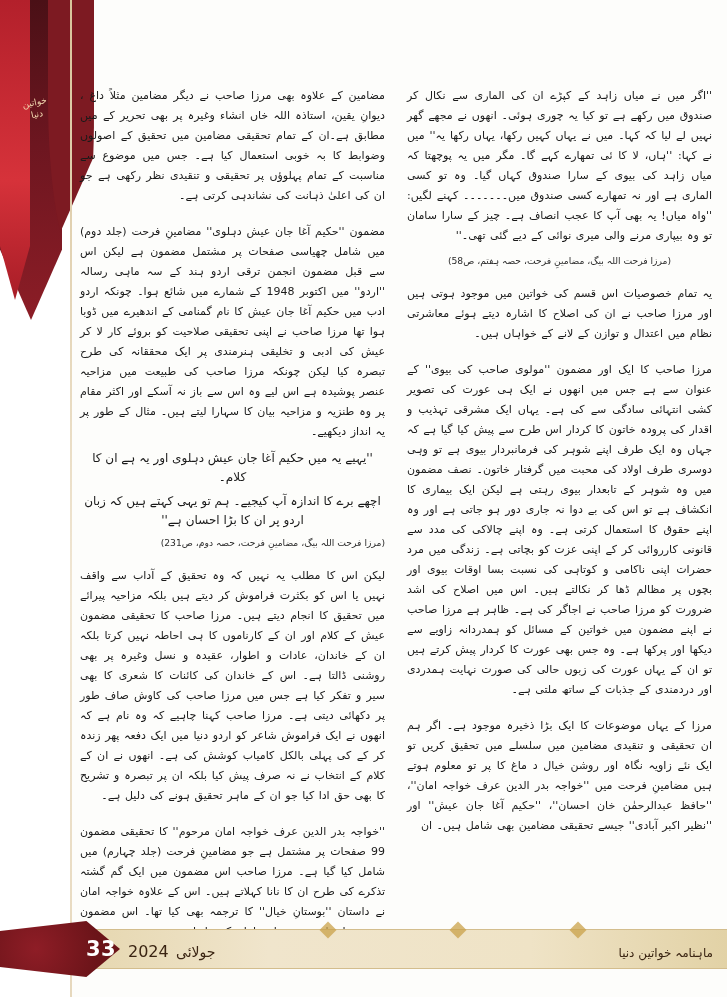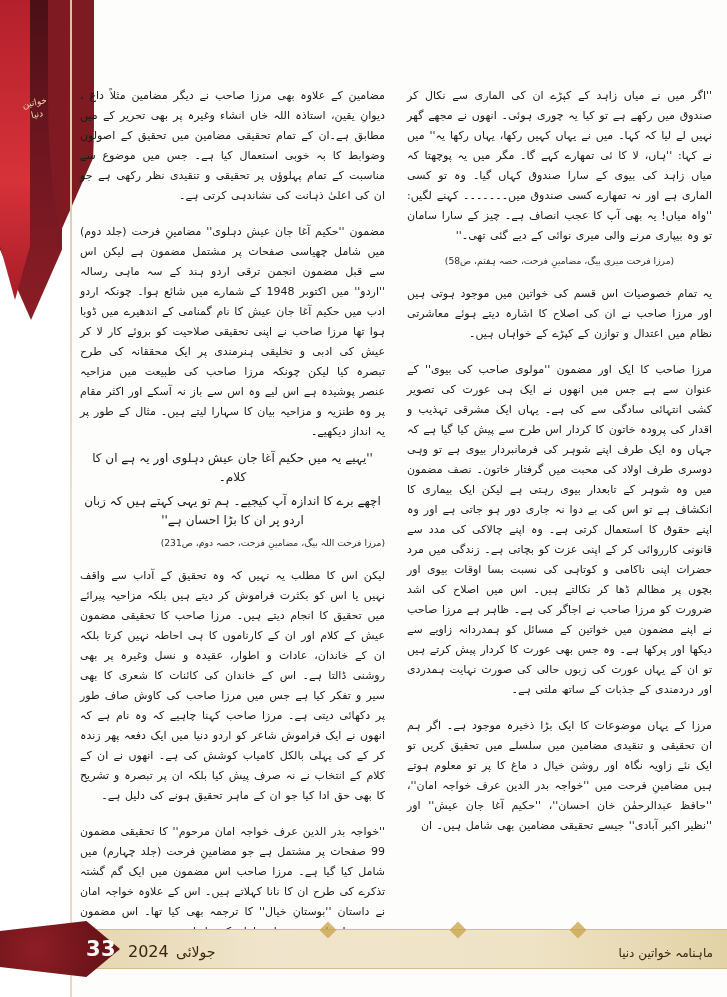--- a/index.html
+++ b/index.html
@@ -174,22 +174,22 @@
     <div class="spine-curve"></div>
     <div class="spine-red"></div>
     <div class="spine-badge">خواتین<br>دنیا</div>
   </div>
   <div class="spine-line"></div>
 
   <div class="cols">
 
     <div class="col">
       <p class="para">''اگر میں نے میاں زاہد کے کپڑے ان کی الماری سے نکال کر صندوق میں رکھے ہے تو کیا یہ چوری ہوئی۔ انھوں نے مجھے گھر نہیں لے لیا کہ کہا۔ میں نے یہاں کہیں رکھا، یہاں رکھا یہ'' میں نے کہا: ''ہاں، لا کا ئی تمھارے کہے گا۔ مگر میں یہ پوچھتا کہ میاں زاہد کی بیوی کے سارا صندوق کہاں گیا۔ وہ تو کسی الماری ہے اور نہ تمھارے کسی صندوق میں۔۔۔۔۔۔۔ کہنے لگیں: ''واہ میاں! یہ بھی آپ کا عجب انصاف ہے۔ چیز کے سارا سامان تو وہ بیپاری مرنے والی میری نوائی کے دیے گئی تھی۔''</p>
-      <p class="center-ref">(مرزا فرحت میری بیگ، مضامینِ فرحت، حصہ ہفتم، ص58)</p>
-      <p class="para">یہ تمام خصوصیات اس قسم کی خواتین میں موجود ہوتی ہیں اور مرزا صاحب نے ان کی اصلاح کا اشارہ دیتے ہوئے معاشرتی نظام میں اعتدال و توازن کے کپڑے کے خواہاں ہیں۔</p>
+      <p class="center-ref">(مرزا فرحت اللہ بیگ، مضامینِ فرحت، حصہ ہفتم، ص58)</p>
+      <p class="para">یہ تمام خصوصیات اس قسم کی خواتین میں موجود ہوتی ہیں اور مرزا صاحب نے ان کی اصلاح کا اشارہ دیتے ہوئے معاشرتی نظام میں اعتدال و توازن کے لانے کے خواہاں ہیں۔</p>
       <p class="para">مرزا صاحب کا ایک اور مضمون ''مولوی صاحب کی بیوی'' کے عنوان سے ہے جس میں انھوں نے ایک ہی عورت کی تصویر کشی انتہائی سادگی سے کی ہے۔ یہاں ایک مشرقی تہذیب و اقدار کی پرودہ خاتون کا کردار اس طرح سے پیش کیا گیا ہے کہ جہاں وہ ایک طرف اپنے شوہر کی فرمانبردار بیوی ہے تو وہی دوسری طرف اولاد کی محبت میں گرفتار خاتون۔ نصف مضمون میں وہ شوہر کے تابعدار بیوی رہتی ہے لیکن ایک بیماری کا انکشاف ہے تو اس کی بے دوا نہ جاری دور ہو جاتی ہے اور وہ اپنے حقوق کا استعمال کرتی ہے۔ وہ اپنے چالاکی کی مدد سے قانونی کارروائی کر کے اپنی عزت کو بچاتی ہے۔ زندگی میں مرد حضرات اپنی ناکامی و کوتاہی کی نسبت بسا اوقات بیوی اور بچوں پر مظالم ڈھا کر نکالتے ہیں۔ اس میں اصلاح کی اشد ضرورت کو مرزا صاحب نے اجاگر کی ہے۔ ظاہر ہے مرزا صاحب نے اپنے مضمون میں خواتین کے مسائل کو ہمدردانہ زاویے سے دیکھا اور پرکھا ہے۔ وہ جس بھی عورت کا کردار پیش کرتے ہیں تو ان کے یہاں عورت کی زبوں حالی کی صورت نہایت ہمدردی اور دردمندی کے جذبات کے ساتھ ملتی ہے۔</p>
       <p class="para">مرزا کے یہاں موضوعات کا ایک بڑا ذخیرہ موجود ہے۔ اگر ہم ان تحقیقی و تنقیدی مضامین میں سلسلے میں تحقیق کریں تو ایک نئے زاویہ نگاہ اور روشن خیال د ماغ کا پر تو معلوم ہوتے ہیں مضامینِ فرحت میں ''خواجہ بدر الدین عرف خواجہ امان''، ''حافظ عبدالرحمٰن خان احسان''، ''حکیم آغا جان عیش'' اور ''نظیر اکبر آبادی'' جیسے تحقیقی مضامین بھی شامل ہیں۔ ان</p>
     </div>
 
     <div class="col">
       <p class="para">مضامین کے علاوہ بھی مرزا صاحب نے دیگر مضامین مثلاً داغ ، دیوانِ یقین، استاذہ اللہ خاں انشاء وغیرہ پر بھی تحریر کے میں مطابق ہے۔ان کے تمام تحقیقی مضامین میں تحقیق کے اصولوں وضوابط کا بہ خوبی استعمال کیا ہے۔ جس میں موضوع سے مناسبت کے تمام پہلوؤں پر تحقیقی و تنقیدی نظر رکھی ہے جو ان کی اعلیٰ ذہانت کی نشاندہی کرتی ہے۔</p>
       <p class="para">مضمون ''حکیم آغا جان عیش دہلوی'' مضامینِ فرحت (جلد دوم) میں شامل چھیاسی صفحات پر مشتمل مضمون ہے لیکن اس سے قبل مضمون انجمن ترقی اردو ہند کے سہ ماہی رسالہ ''اردو'' میں اکتوبر 1948 کے شمارے میں شائع ہوا۔ چونکہ اردو ادب میں حکیم آغا جان عیش کا نام گمنامی کے اندھیرے میں ڈوبا ہوا تھا مرزا صاحب نے اپنی تحقیقی صلاحیت کو بروئے کار لا کر عیش کی ادبی و تخلیقی ہنرمندی پر ایک محققانہ کی طرح تبصرہ کیا لیکن چونکہ مرزا صاحب کی طبیعت میں مزاحیہ عنصر پوشیدہ ہے اس لیے وہ اس سے باز نہ آسکے اور اکثر مقام پر وہ طنزیہ و مزاحیہ بیان کا سہارا لیتے ہیں۔ مثال کے طور پر یہ انداز دیکھیے۔</p>
       <p class="quote">''یہیے یہ میں حکیم آغا جان عیش دہلوی اور یہ ہے ان کا کلام۔</p>
       <p class="quote">اچھے برے کا اندازہ آپ کیجیے۔ ہم تو یہی کہتے ہیں کہ زبان اردو پر ان کا بڑا احسان ہے''</p>
       <p class="cite">(مرزا فرحت اللہ بیگ، مضامینِ فرحت، حصہ دوم، ص231)</p>

